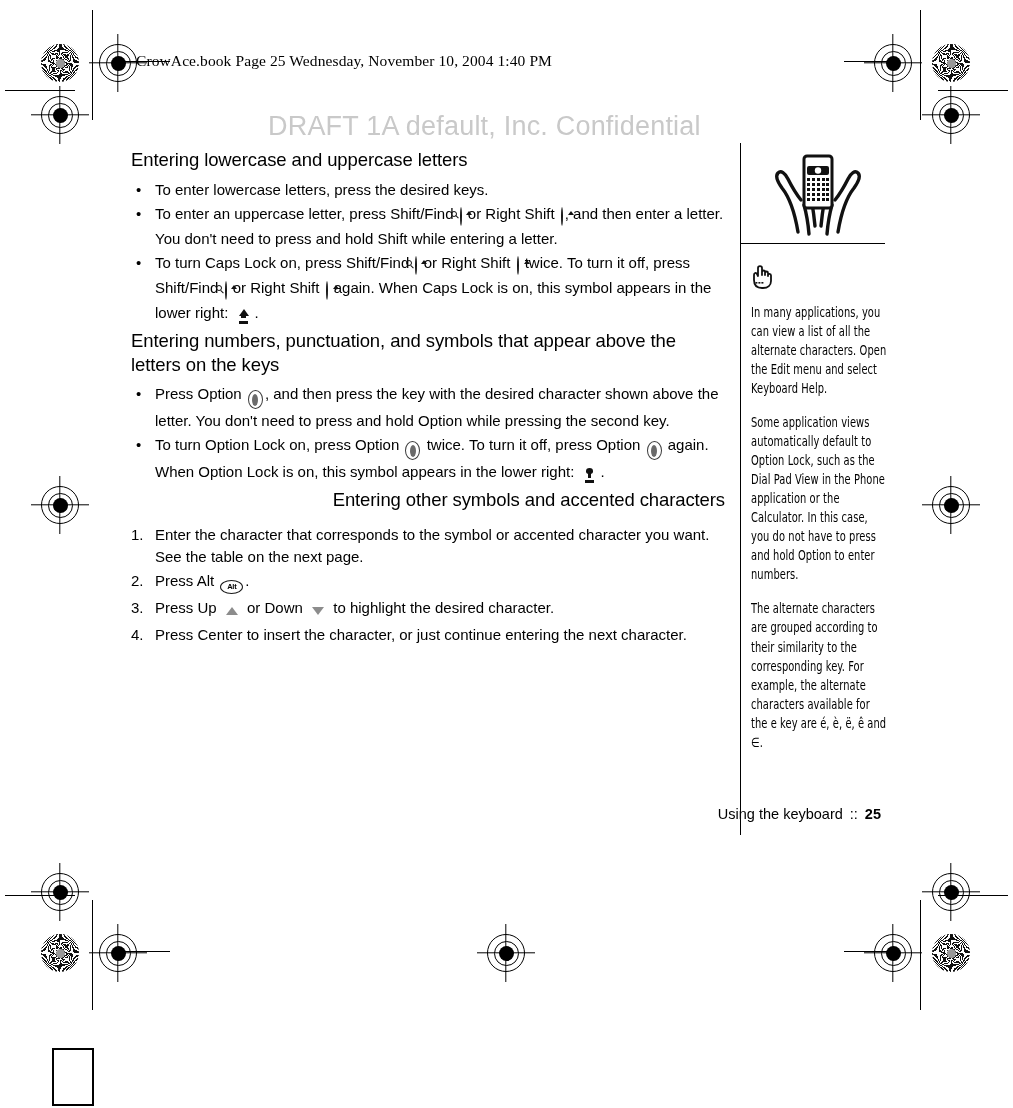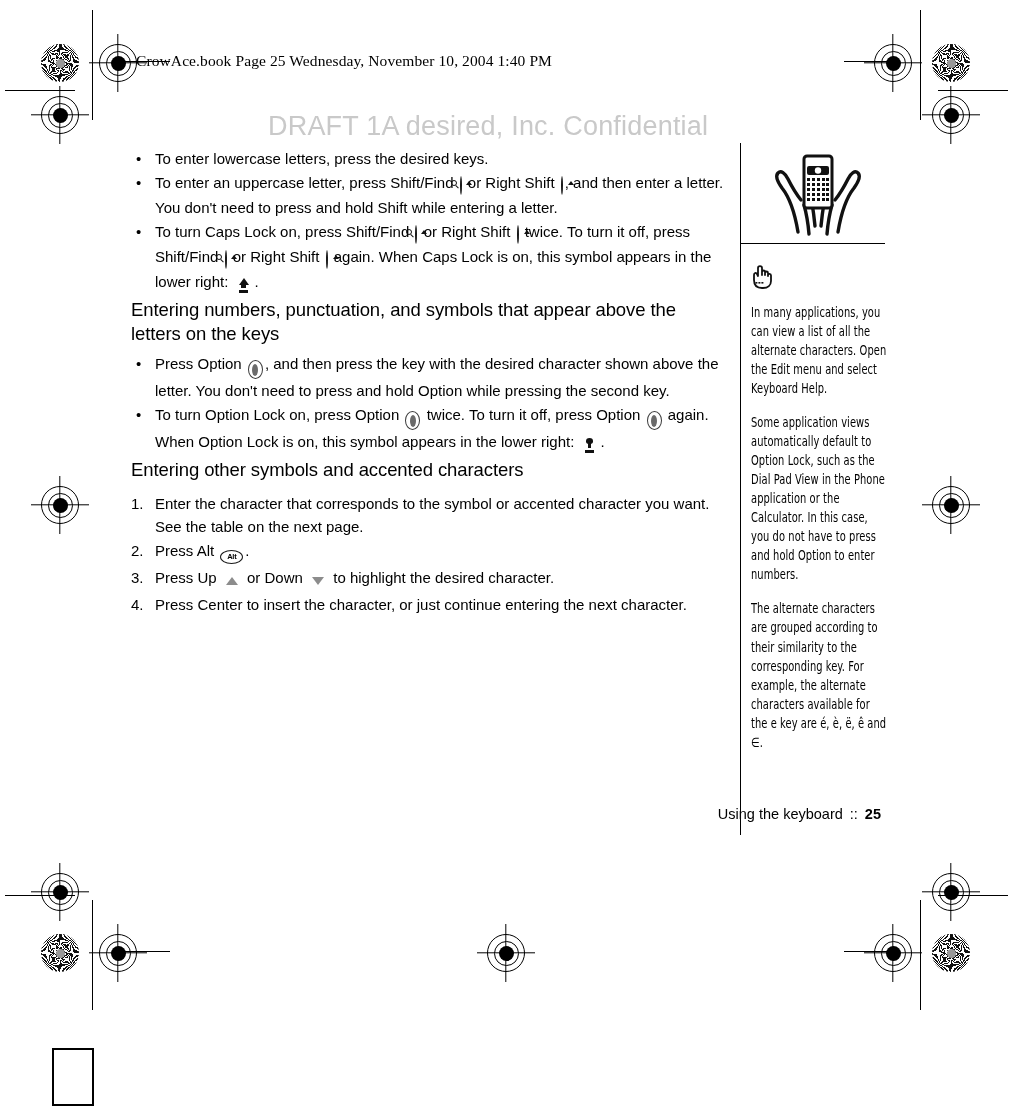--- a/index.html
+++ b/index.html
@@ -122,21 +122,21 @@
   }
   h2.sec {
     font-size: 18.5px;
     font-weight: normal;
     margin: 0 0 7px 0;
     line-height: 1.28;
     letter-spacing: -0.1px;
   }
   h2.sec.tight { margin-bottom: 12px; }
   .gap-before { margin-top: 36px; }
-  .gap-before2 { margin-top: 32px; }
+  .gap-before2 { margin-top: 32px; text-align: right; }
 
   ul.bullets, ol.steps {
     margin: 0;
     padding: 0;
     list-style: none;
   }
   ul.bullets > li, ol.steps > li {
     position: relative;
     padding-left: 24px;
     font-size: 15px;
@@ -411,21 +411,21 @@
 <div class="cropline h" style="left:5px; top:895px; width:70px;"></div>
 <div class="cropline h" style="left:938px; top:895px; width:70px;"></div>
 <div class="cropline h" style="left:122px; top:61px; width:48px;"></div>
 <div class="cropline h" style="left:844px; top:61px; width:48px;"></div>
 <div class="cropline h" style="left:122px; top:951px; width:48px;"></div>
 <div class="cropline h" style="left:844px; top:951px; width:48px;"></div>
 
 <div class="colorbox" style="left:52px; top:1048px; width:42px; height:58px;"></div>
 
 <div class="filestamp">CrowAce.book  Page 25  Wednesday, November 10, 2004  1:40 PM</div>
-<div class="watermark">DRAFT 1A  desired, Inc.   Confidential</div>
+<div class="watermark">DRAFT 1A  default, Inc.   Confidential</div>
 
 <div class="side-rule-v"></div>
 <div class="side-rule-h"></div>
 
 <div class="device-art">
   <svg width="100" height="86" viewBox="0 0 100 86" aria-hidden="true">
     <g fill="none" stroke="#111" stroke-width="3.4" stroke-linecap="round">
       <path d="M30 80 C27 62, 22 46, 14 36 C9 29, 7 24, 10 21 C13 18, 17 21, 20 27 C24 35, 29 43, 33 48"></path>
       <path d="M70 80 C73 62, 78 46, 86 36 C91 29, 93 24, 90 21 C87 18, 83 21, 80 27 C76 35, 71 43, 67 48"></path>
       <path d="M41 82 C40 70, 38 60, 36 53"></path>
@@ -461,20 +461,21 @@
         <rect x="44" y="46" width="3" height="3"></rect>
       <rect x="49" y="46" width="3" height="3"></rect>
         <rect x="54" y="46" width="3" height="3"></rect>
       <rect x="58" y="46" width="3" height="3"></rect>
     </g>
   </svg>
 </div>
 
 <div class="body-col">
 
+  <h2 class="sec">Entering lowercase and uppercase letters</h2>
   <ul class="bullets" id="list-s1">
       <li><span class="bul">•</span>To enter lowercase letters, press the desired keys.</li>
       <li><span class="bul">•</span>To enter an uppercase letter, press Shift/Find <span class="kicon"><span class="key-oval"><span class="up-tri"></span><span class="mag"></span></span></span> or Right Shift <span class="kicon"><span class="key-oval small"><span class="up-tri"></span></span></span>, and then enter a letter. You don't need to press and hold Shift while entering a letter.</li>
       <li class="loose"><span class="bul">•</span>To turn Caps Lock on, press Shift/Find <span class="kicon"><span class="key-oval"><span class="up-tri"></span><span class="mag"></span></span></span> or Right Shift <span class="kicon"><span class="key-oval small"><span class="up-tri"></span></span></span> twice. To turn it off, press Shift/Find <span class="kicon"><span class="key-oval"><span class="up-tri"></span><span class="mag"></span></span></span> or Right Shift <span class="kicon"><span class="key-oval small"><span class="up-tri"></span></span></span> again. When Caps Lock is on, this symbol appears in the lower right: <span class="kicon"><span class="sym-caps"><span class="arr"></span><span class="stem"></span><span class="bar"></span></span></span>.</li>
     </ul>
 
   <h2 class="sec gap-before">Entering numbers, punctuation, and symbols that appear above the letters on the keys</h2>
   <ul class="bullets" id="list-s2">
       <li><span class="bul">•</span>Press Option <span class="kicon" style="vertical-align: -5px;"><span class="key-round"><span class="fill"></span></span></span>, and then press the key with the desired character shown above the letter. You don't need to press and hold Option while pressing the second key.</li>
       <li class="loose"><span class="bul">•</span>To turn Option Lock on, press Option <span class="kicon" style="vertical-align: -5px;"><span class="key-round"><span class="fill"></span></span></span> twice. To turn it off, press Option <span class="kicon" style="vertical-align: -5px;"><span class="key-round"><span class="fill"></span></span></span> again. When Option Lock is on, this symbol appears in the lower right: <span class="kicon"><span class="sym-opt"><span class="cap"></span><span class="stem"></span><span class="bar"></span></span></span>.</li>

